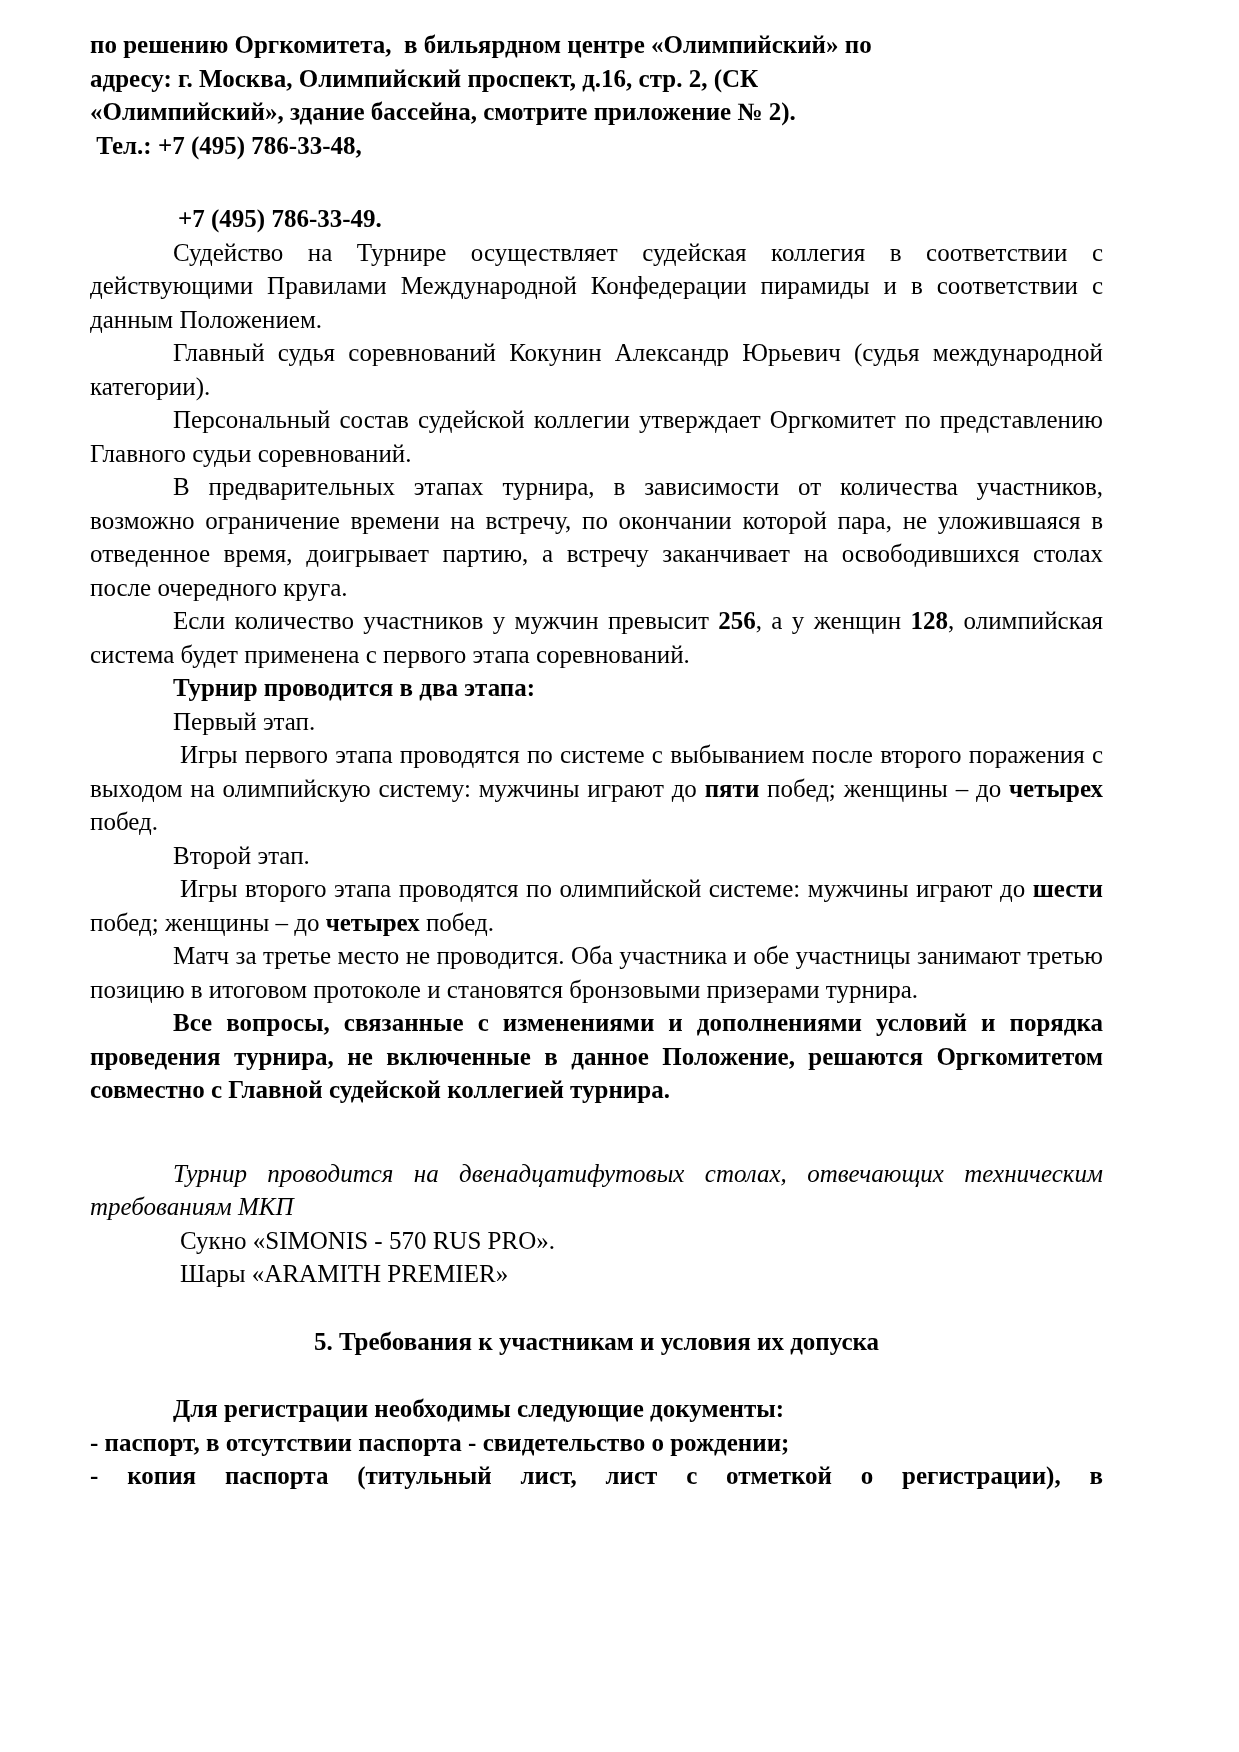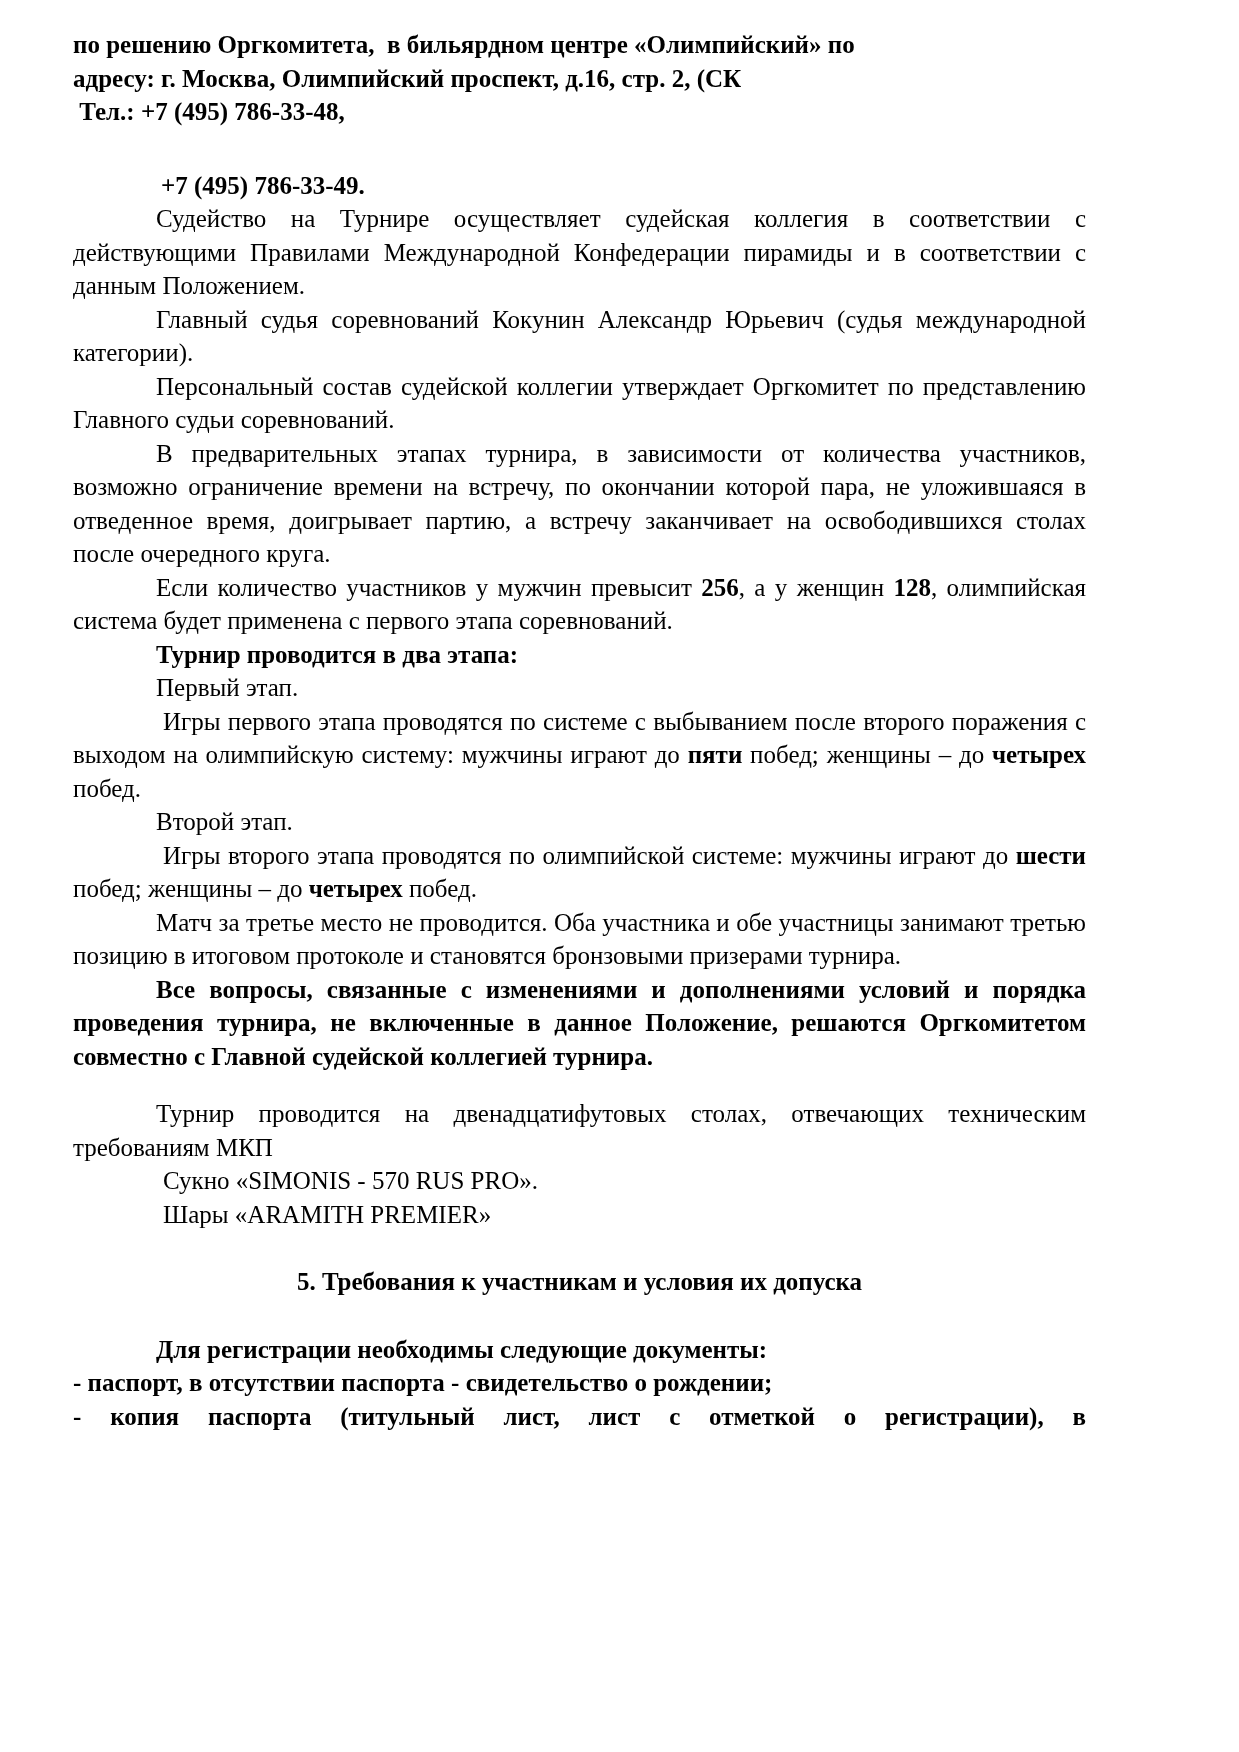--- a/index.html
+++ b/index.html
@@ -4,50 +4,51 @@
 <title>Положение о турнире — страница</title>
 <style>
   html,body{margin:0;padding:0;}
   body{
     width:1239px;height:1752px;
     background:#ffffff;color:#000000;
     font-family:"Liberation Serif","DejaVu Serif",serif;
     overflow:hidden;position:relative;
   }
   .doc{
-    position:absolute;left:73px;top:28px;width:1013px;
+    position:absolute;left:90px;top:28px;width:1013px;
     font-size:25px;line-height:33.5px;
   }
   .para{margin:0;padding:0;}
   .align-left{text-align:left;white-space:pre-wrap;}
   .align-justify{text-align:justify;}
   .align-center{text-align:center;}
   .align-justify-all{text-align:justify;text-align-last:justify;}
   .bold{font-weight:bold;}
 </style>
 </head>
 <body>
 
 <div class="doc">
     <p class="para align-left bold"><span class="">по решению Оргкомитета,  в бильярдном центре «Олимпийский» по</span></p>
     <p class="para align-left bold"><span class="">адресу: г. Москва, Олимпийский проспект, д.16, стр. 2, (СК</span></p>
+    <p class="para align-left bold"><span class="">«Олимпийский», здание бассейна, смотрите приложение № 2).</span></p>
     <p class="para align-left bold"><span class=""> Тел.: +7 (495) 786-33-48,</span></p>
     <p class="para align-left bold" style="text-indent: 88px; margin-top: 40px;"><span class="">+7 (495) 786-33-49.</span></p>
     <p class="para align-justify" style="text-indent: 83px;"><span class="">Судейство на Турнире осуществляет судейская коллегия в соответствии с действующими Правилами Международной Конфедерации пирамиды и в соответствии с данным Положением.</span></p>
     <p class="para align-justify" style="text-indent: 83px;"><span class="">Главный судья соревнований Кокунин Александр Юрьевич (судья международной категории).</span></p>
     <p class="para align-justify" style="text-indent: 83px;"><span class="">Персональный состав судейской коллегии утверждает Оргкомитет по представлению Главного судьи соревнований.</span></p>
     <p class="para align-justify" style="text-indent: 83px;"><span class="">В предварительных этапах турнира, в зависимости от количества участников, возможно ограничение времени на встречу, по окончании которой пара, не уложившаяся в отведенное время, доигрывает партию, а встречу заканчивает на освободившихся столах после очередного круга.</span></p>
     <p class="para align-justify" style="text-indent: 83px;"><span class="">Если количество участников у мужчин превысит </span><span class="bold">256</span><span class="">, а у женщин </span><span class="bold">128</span><span class="">, олимпийская система будет применена с первого этапа соревнований.</span></p>
     <p class="para align-left bold" style="text-indent: 83px;"><span class="">Турнир проводится в два этапа:</span></p>
     <p class="para align-left" style="text-indent: 83px;"><span class="">Первый этап.</span></p>
     <p class="para align-justify" style="text-indent: 90px;"><span class="">Игры первого этапа проводятся по системе с выбыванием после второго поражения с выходом на олимпийскую систему: мужчины играют до </span><span class="bold">пяти</span><span class=""> побед; женщины – до </span><span class="bold">четырех</span><span class=""> побед.</span></p>
     <p class="para align-left" style="text-indent: 83px;"><span class="">Второй этап.</span></p>
     <p class="para align-justify" style="text-indent: 90px;"><span class="">Игры второго этапа проводятся по олимпийской системе: мужчины играют до </span><span class="bold">шести</span><span class=""> побед; женщины – до </span><span class="bold">четырех</span><span class=""> побед.</span></p>
     <p class="para align-justify" style="text-indent: 83px;"><span class="">Матч за третье место не проводится. Оба участника и обе участницы занимают третью позицию в итоговом протоколе и становятся бронзовыми призерами турнира.</span></p>
     <p class="para align-justify bold" style="text-indent: 83px;"><span class="">Все вопросы, связанные с изменениями и дополнениями условий и порядка проведения турнира, не включенные в данное Положение, решаются Оргкомитетом совместно с Главной судейской коллегией турнира.</span></p>
-    <p class="para align-justify" style="text-indent: 83px; margin-top: 24px;"><span class="">Турнир проводится на двенадцатифутовых столах, отвечающих техническим требованиям МКП</span></p>
+    <p class="para align-justify" style="text-indent: 83px; margin-top: 50px; font-style: italic;"><span class="">Турнир проводится на двенадцатифутовых столах, отвечающих техническим требованиям МКП</span></p>
     <p class="para align-left" style="text-indent: 90px;"><span class="">Сукно «SIMONIS - 570 RUS PRO».</span></p>
     <p class="para align-left" style="text-indent: 90px;"><span class="">Шары «ARAMITH PREMIER»</span></p>
     <p class="para align-center bold" style="margin-top: 34px;"><span class="">5. Требования к участникам и условия их допуска</span></p>
     <p class="para align-left bold" style="text-indent: 83px; margin-top: 34px;"><span class="">Для регистрации необходимы следующие документы:</span></p>
     <p class="para align-left bold"><span class="">- паспорт, в отсутствии паспорта - свидетельство о рождении;</span></p>
     <p class="para align-justify-all bold"><span class="">- копия паспорта (титульный лист, лист с отметкой о регистрации), в</span></p>
   </div>
 
 </body></html>

